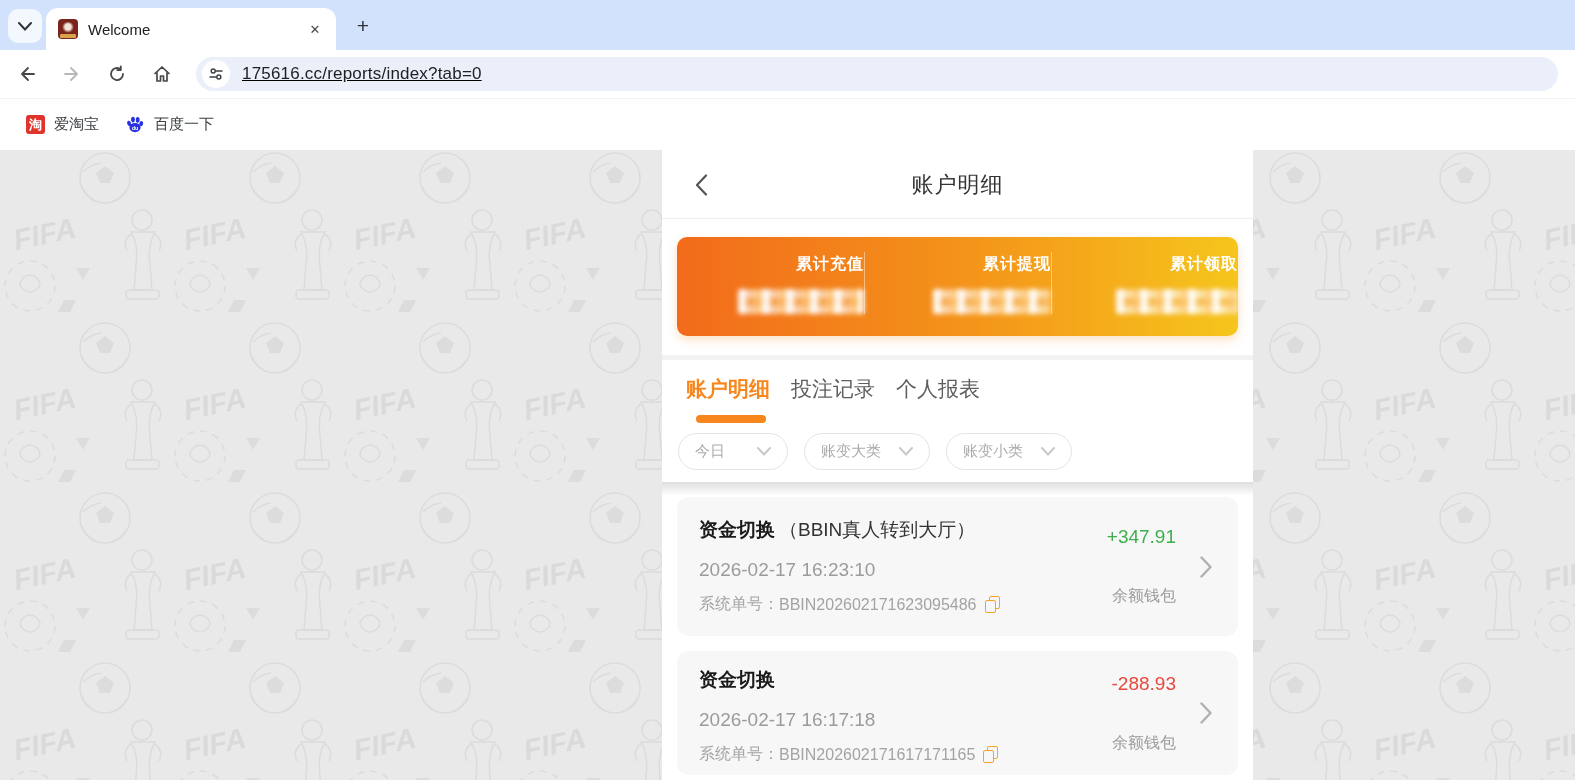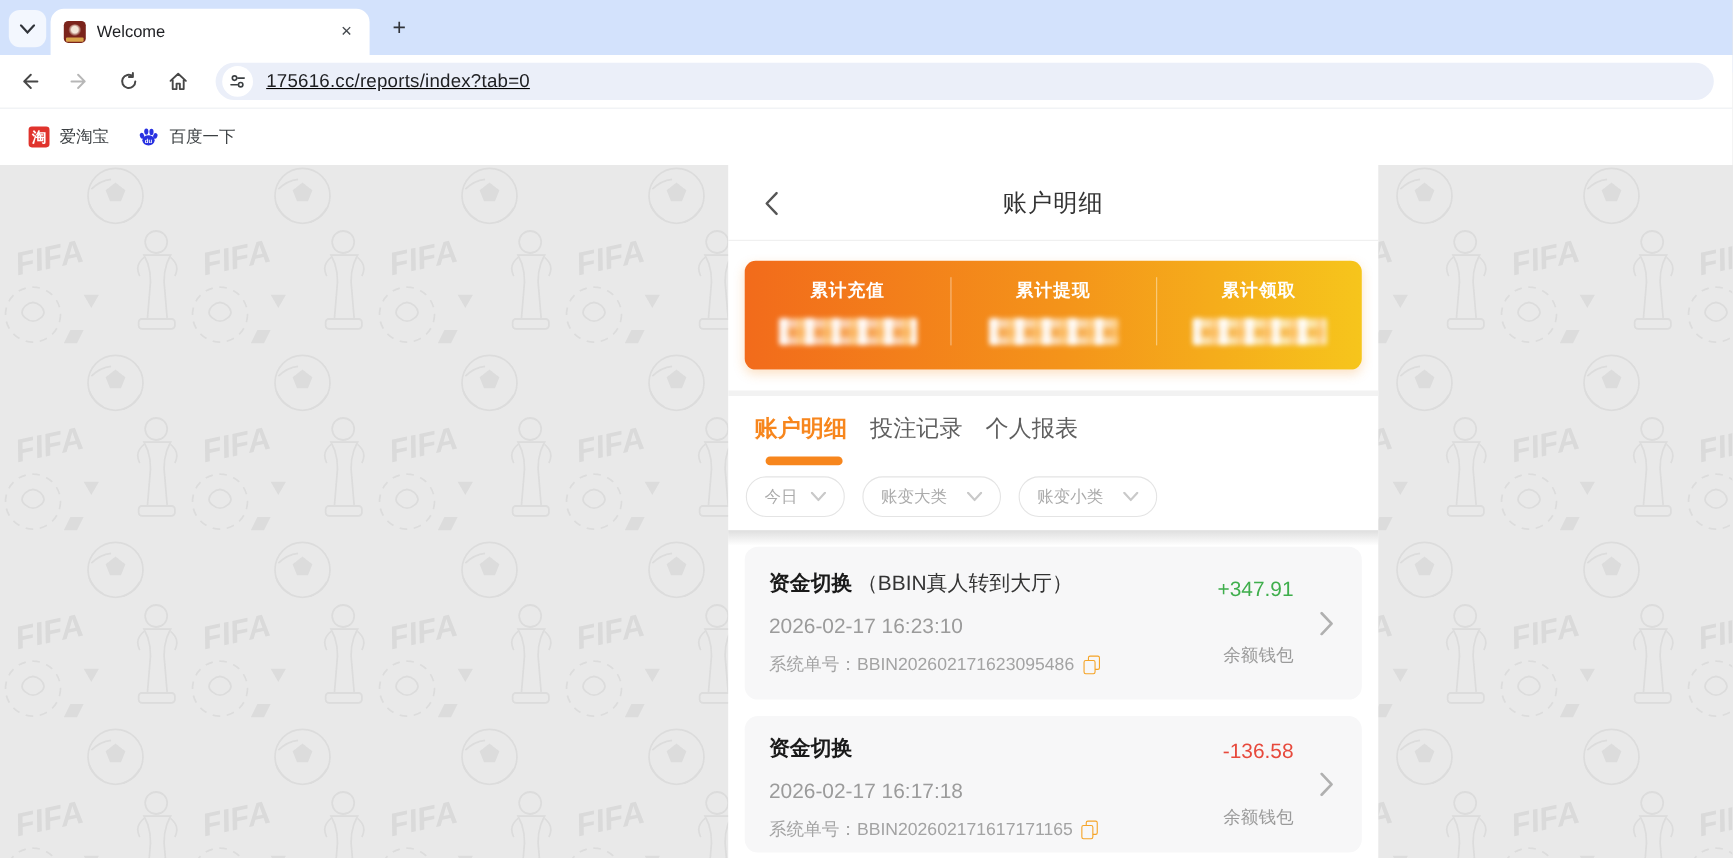--- a/index.html
+++ b/index.html
@@ -46,42 +46,42 @@
   .page-header { position:relative; height:69px; border-bottom:1px solid #efefef; }
   .back-btn { position:absolute; left:26px; top:22px; width:26px; height:26px; cursor:pointer;
     display:flex; align-items:center; justify-content:center; }
   .page-title { position:absolute; left:0; right:0; top:0; height:69px; display:flex; align-items:center;
     justify-content:center; font-size:22px; color:#333; font-weight:500; letter-spacing:1px; }
 
   .summary-section { padding:18px 15px 19px; }
   .summary-card { height:99px; border-radius:10px; position:relative; display:flex;
     background:linear-gradient(90deg,#f26b1b 0%, #f4941a 52%, #f6c51c 100%);
     box-shadow:0 4px 10px rgba(244,140,26,.25); }
-  .sum-col { flex:1; display:flex; flex-direction:column; align-items:center; padding-top:17px; }
+  .sum-col { flex:1; display:flex; flex-direction:column; align-items:flex-end; padding-top:17px; }
   .sum-label { color:#fff; font-size:16px; font-weight:bold; letter-spacing:1px; }
   .sum-divider { position:absolute; top:15px; width:1px; height:62px; background:rgba(255,255,255,.45); }
   .sum-divider.d1 { left:33.33%; } .sum-divider.d2 { left:66.66%; }
   .mosaic { margin-top:14px; height:25px; width:126px; border-radius:3px; filter:blur(2.6px);
     background:
       repeating-linear-gradient(90deg, rgba(255,255,255,.9) 0 8px, rgba(255,255,255,.2) 8px 16px, rgba(255,205,130,.65) 16px 24px),
       repeating-linear-gradient(0deg, rgba(255,255,255,.55) 0 8px, rgba(245,160,60,.5) 8px 16px); }
 
   .section-gap { height:5px; background:#f2f2f2; }
 
   .tabs-row { padding:15px 24px 0; }
   .tabs-inner { display:flex; gap:21px; }
   .ptab { font-size:21px; color:#5f5f5f; cursor:pointer; }
   .ptab.active { color:#f7861d; font-weight:bold; }
   .tab-underline { width:70px; height:8px; border-radius:4px; background:#f7861d; margin:12px 0 0 10px; }
 
   .filters-row { display:flex; gap:16px; padding:10px 16px 12px; }
   .pill { height:37px; border:1px solid #e4e4e4; border-radius:19px; display:flex; align-items:center;
     padding:0 16px; cursor:pointer; background:#fff; }
   .pill-label { font-size:15px; color:#ababab; margin-right:18px; }
-  .pill.small .pill-label { margin-right:12px; }
+  .pill.small .pill-label { margin-right:32px; }
 
   .filter-shadow { height:14px; background:linear-gradient(#dedede, rgba(255,255,255,0)); }
 
   .list { padding:1px 15px 0; }
   .txn-card { position:relative; background:#f7f7f8; border-radius:12px; padding:20px 22px; height:139px;
     margin-bottom:15px; cursor:pointer; }
   .txn-card.c2 { height:124px; padding-top:16px; }
   .txn-type-row { display:flex; align-items:flex-end; }
   .txn-type { font-size:19px; font-weight:bold; color:#1a1a1a; }
   .txn-subtype { font-size:19px; color:#333; margin-left:4px; }
@@ -284,21 +284,21 @@
         <div class="txn-type-row">
           <span class="txn-type">资金切换</span>
         </div>
         <div class="txn-date">2026-02-17 16:17:18</div>
         <div class="txn-order-row">
           <span class="txn-order-label">系统单号：</span>
           <span class="txn-order-no">BBIN202602171617171165</span>
           <span class="copy-icon"></span>
         </div>
         <div class="txn-right">
-          <span class="txn-amount neg">-136.58</span>
+          <span class="txn-amount neg">-288.93</span>
           <span class="txn-wallet">余额钱包</span>
         </div>
         <svg class="txn-chevron" width="12" height="22" viewBox="0 0 12 22">
             <polyline points="1.5,1.5 10.5,11 1.5,20.5" fill="none" stroke="#b0b0b0" stroke-width="2.4" stroke-linecap="round" stroke-linejoin="round"></polyline>
           </svg>
       </div>
 
     </div>
   </div>
 </div>

